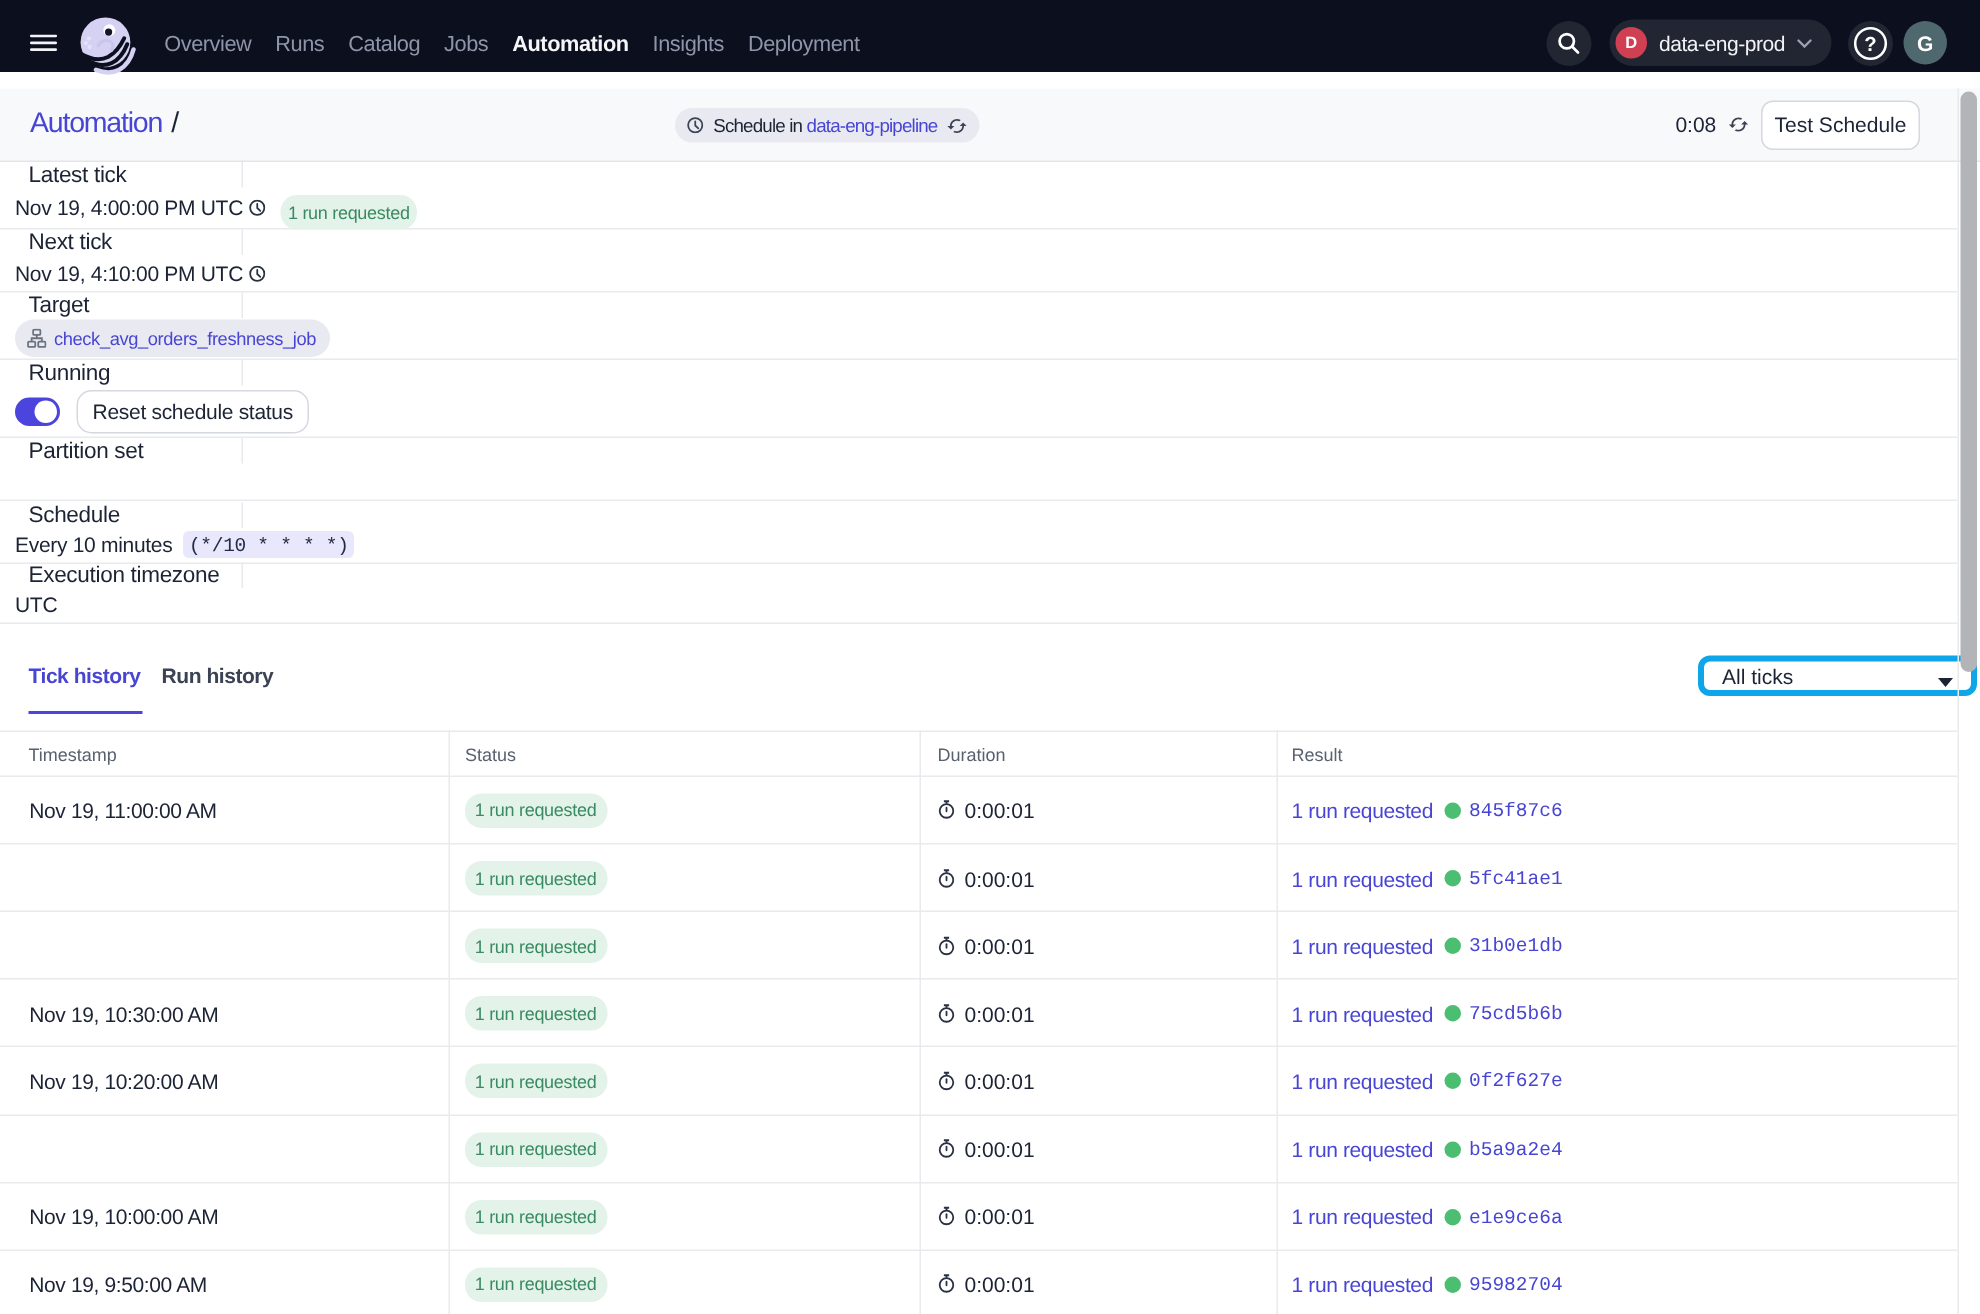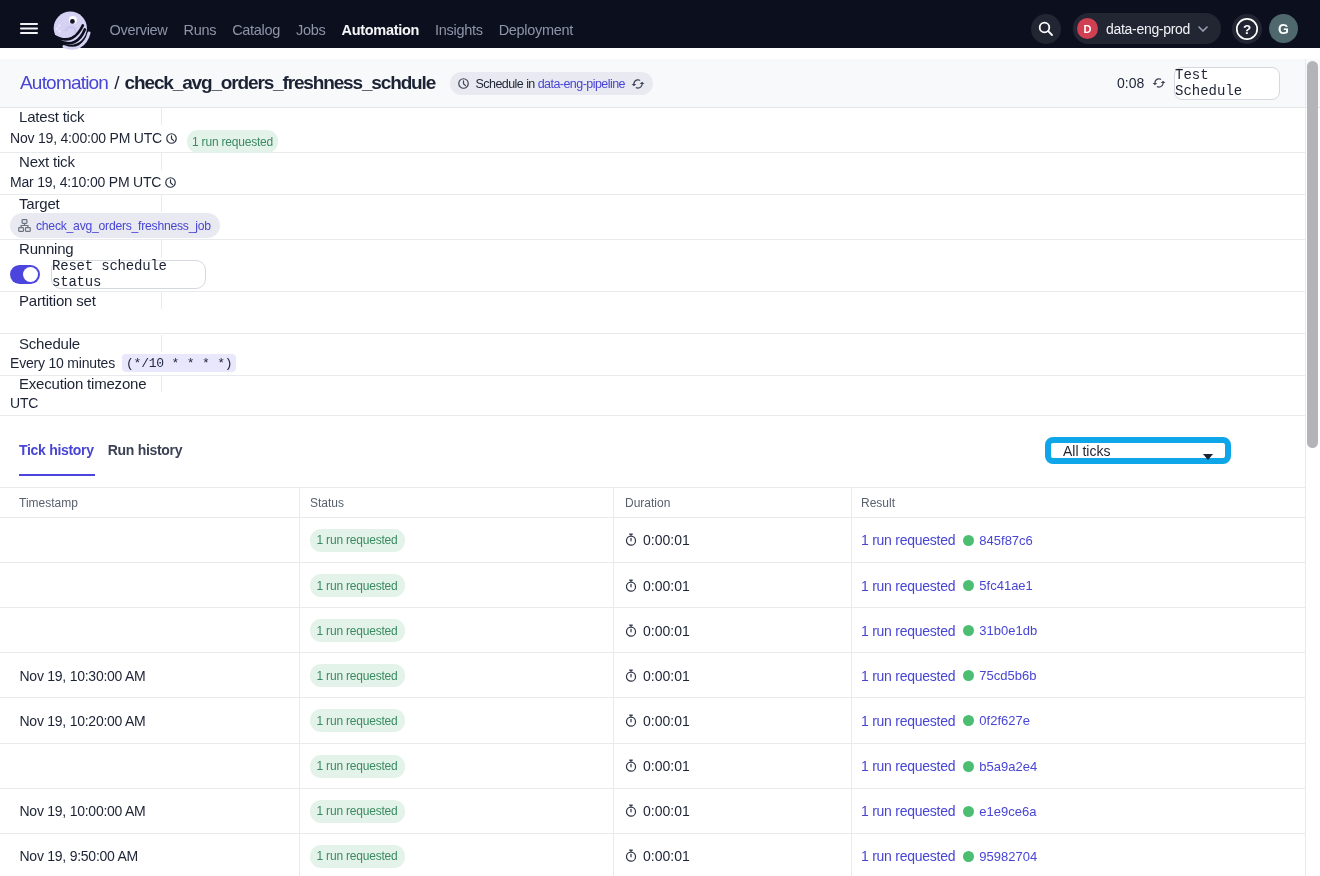--- a/index.html
+++ b/index.html
@@ -30,21 +30,21 @@
   #crumb { position:absolute; left:20px; top:0; height:47px; display:flex; align-items:center; font-size:19px; letter-spacing:-0.8px; }
   #crumb a { color:#4845d4; text-decoration:none; }
   #crumb .name { color:#1c2334; font-weight:700; letter-spacing:-1.15px; }
   #crumb .sep { color:#1c2334; margin:0 6px; font-weight:400;}
   #schedpill { position:absolute; left:449.5px; top:13px; height:23px; background:#e9eaf1; border-radius:12px;
     display:flex; align-items:center; font-size:12.5px; letter-spacing:-0.55px; color:#1c2334; padding:0 8px 0 8px; }
   #schedpill a { color:#4845d4; text-decoration:none; }
   #rightctl { position:absolute; right:40px; top:0; height:48px; display:flex; align-items:center; }
   #countdown { font-size:14px; color:#1c2334; }
   .btn { background:#fff; border:1px solid #d5d8df; border-radius:8px; font-size:14px; color:#1c2334;
-    font-family:Liberation Mono, monospace; display:flex; align-items:center; justify-content:center; }
+    font-family:Liberation Sans, sans-serif; display:flex; align-items:center; justify-content:center; }
   #testbtn { width:106px; height:33px; }
 
   
   .prow { position:absolute; left:0; width:1305px; border-bottom:1px solid #e8eaee; display:flex;flex-direction:column; }
   .prow .lab { width:162px; border-right:1px solid #e8eaee; display:flex; align-items:center;
     padding-left:19px; font-size:15px; color:#1c2334; letter-spacing:-0.2px; flex:none; }
   .prow .val { flex:1; display:flex; align-items:center; padding-left:10px; font-size:14px; letter-spacing:-0.2px; color:#1c2334; }
 
   .tag-green { background:#e4f3e9; color:#3a8a62; font-size:12px; border-radius:11px; height:23px;
     display:inline-flex; align-items:center; padding:0 7px; letter-spacing:-0.2px; }
@@ -54,37 +54,37 @@
   .codepill { background:#e9e7fb; border-radius:4px; height:18px; display:inline-flex; align-items:center;
     font-family:"Liberation Mono",monospace; font-size:13px; color:#232a45; padding:0 4px; }
   #toggle { width:30px; height:19px; border-radius:10px; background:#4b45de; position:relative; }
   #toggle .knob { position:absolute; right:2px; top:2px; width:15px; height:15px; border-radius:50%; background:#fff; }
 
   
   #tabs { position:absolute; left:19px; top:442px; display:flex; gap:14px; font-size:14px; font-weight:700; letter-spacing:-0.3px;}
   #tabs .t1 { color:#4845d4; }
   #tabs .t2 { color:#3a4254; }
   #tabline { position:absolute; left:19px; top:473.5px; width:75.5px; height:2.5px; background:#4b45de; }
-  #allticks { position:absolute; left:1045px; top:437px; width:186px; height:27px; border:6px solid #0ea5e9;
+  #allticks { position:absolute; left:1132px; top:437px; width:186px; height:27px; border:4px solid #0ea5e9;
     border-radius:8px; background:#fff; display:flex; align-items:center; font-size:14px; color:#1c2334; padding-left:12px; }
   #allticks .caret { position:absolute; right:12px; top:10.5px; width:0; height:0;
     border-left:5px solid transparent; border-right:5px solid transparent; border-top:6px solid #1c2334; }
 
   
   #ticktable { position:absolute; left:0; top:487px; width:1305px; height:389px; border-top:1px solid #e8eaee; }
   .th { position:absolute; font-size:12px; color:#59616f; top:8px; }
   .trow { position:absolute; left:0; width:1305px; height:45.13px; border-bottom:1px solid #e8eaee; }
   .trow .ts { position:absolute; left:19.5px; top:0; height:45px; display:flex; align-items:center;
     font-size:14px; letter-spacing:-0.25px; color:#1c2334; }
   .trow .st { position:absolute; left:309.5px; top:11px; }
   .trow .du { position:absolute; left:625px; top:0; height:45px; display:flex; align-items:center; font-size:14px; color:#1c2334;}
   .trow .re { position:absolute; left:861px; top:0; height:45px; display:flex; align-items:center; font-size:14px; letter-spacing:-0.25px; }
   .trow .re a { color:#4845d4; text-decoration:none; }
   .dot { width:11px; height:11px; border-radius:50%; background:#4cbe72; display:inline-block; }
-  .hash { font-family:Liberation Sans, sans-serif; font-size:13px; color:#4845d4; letter-spacing:0; }
+  .hash { font-family:Liberation Mono, monospace; font-size:13px; color:#4845d4; letter-spacing:0; }
   .col { position:absolute; top:487px; width:1px; height:389px; background:#e8eaee; }
 
   
   #sbline { position:absolute; left:1305px; top:59px; width:1px; height:817px; background:#e8eaee; }
   #sbthumb { position:absolute; left:1307px; top:61px; width:11px; height:387px; border-radius:6px; background:#b3b4b8; }
 </style>
 </head>
 <body>
 
 <div id="nav">
@@ -131,21 +131,20 @@
     <circle cx="13" cy="13" r="10.2" stroke="#fff" stroke-width="1.7" fill="none"></circle>
     <text x="13" y="18" text-anchor="middle" font-size="13.5" font-weight="bold" fill="#fff" font-family="Liberation Sans">?</text>
   </svg>
   <div id="guser">G</div>
 </div>
 
 <div id="crumbbar">
   <div id="crumb">
     <a href="#">Automation</a>
       <span class="sep">/</span>
-    <span class="name">check_avg_orders_freshness_schdule</span>
   </div>
   <div id="schedpill">
     <svg width="11" height="11" viewBox="0 0 13 13" style="margin-right:7px">
       <circle cx="6.5" cy="6.5" r="5.6" stroke="#3c4354" stroke-width="1.4" fill="none"></circle>
       <path d="M6.5 3.4 L6.5 6.7 L8.9 9" stroke="#3c4354" stroke-width="1.4" fill="none" stroke-linecap="round"></path>
     </svg>
     <span>Schedule in&nbsp;</span>
       <a href="#">data-eng-pipeline</a>
     <svg width="14" height="14" viewBox="0 0 24 24" style="margin-left:6px">
       <path fill="#3c4354" d="M19 8l-4 4h3c0 3.31-2.69 6-6 6-1.01 0-1.97-.25-2.8-.7l-1.46 1.46C8.97 19.54 10.43 20 12 20c4.42 0 8-3.58 8-8h3l-4-4zM6 12c0-3.31 2.69-6 6-6 1.01 0 1.97.25 2.8.7l1.46-1.46C15.03 4.46 13.57 4 12 4c-4.42 0-8 3.58-8 8H1l4 4 4-4H6z"></path>
@@ -167,21 +166,21 @@
     <svg width="11" height="11" viewBox="0 0 13 13" style="margin-left:4px">
       <circle cx="6.5" cy="6.5" r="5.6" stroke="#2a3142" stroke-width="1.4" fill="none"></circle>
       <path d="M6.5 3.4 L6.5 6.7 L8.9 9" stroke="#2a3142" stroke-width="1.4" fill="none" stroke-linecap="round"></path>
     </svg>
     <span class="tag-green" style="margin-left:10px;padding:0 5px;position:relative;top:3.5px">1 run requested</span>
   </div>
 </div>
 <div class="prow" style="top:153.4px;height:41.7px">
   <div class="lab">Next tick</div>
   <div class="val">
-    <span>Mar 19, 4:10:00 PM UTC</span>
+    <span>Nov 19, 4:10:00 PM UTC</span>
     <svg width="11" height="11" viewBox="0 0 13 13" style="margin-left:4px">
       <circle cx="6.5" cy="6.5" r="5.6" stroke="#2a3142" stroke-width="1.4" fill="none"></circle>
       <path d="M6.5 3.4 L6.5 6.7 L8.9 9" stroke="#2a3142" stroke-width="1.4" fill="none" stroke-linecap="round"></path>
     </svg>
   </div>
 </div>
 <div class="prow" style="top:195.1px;height:44.9px">
   <div class="lab">Target</div>
   <div class="val">
     <span class="targetpill">
@@ -226,20 +225,21 @@
 <div id="tabline"></div>
 <div id="allticks">All ticks<span class="caret"></span></div>
 
 <div id="ticktable">
   <div style="position:absolute;left:0;top:28.9px;width:1305px;height:1px;background:#e8eaee"></div>
   <span class="th" style="left:19px">Timestamp</span>
   <span class="th" style="left:310px">Status</span>
   <span class="th" style="left:625px">Duration</span>
   <span class="th" style="left:861px">Result</span>
 <div class="trow" style="top:29.9px">
+    <div class="ts">Nov 19, 11:00:00 AM</div>
     <div class="st"><span class="tag-green">1 run requested</span></div>
     <div class="du">
       <svg width="12" height="14" viewBox="0 0 13 15" style="margin-right:6px">
         <circle cx="6.5" cy="8.2" r="4.9" stroke="#2a3142" stroke-width="1.3" fill="none"></circle>
         <line x1="4.6" y1="1.2" x2="8.4" y2="1.2" stroke="#2a3142" stroke-width="1.4"></line>
         <line x1="6.5" y1="1.4" x2="6.5" y2="3" stroke="#2a3142" stroke-width="1.4"></line>
         <path d="M6.5 5.8 L6.5 8.4" stroke="#2a3142" stroke-width="1.3" stroke-linecap="round"></path>
       </svg>
       <span>0:00:01</span>
     </div>

